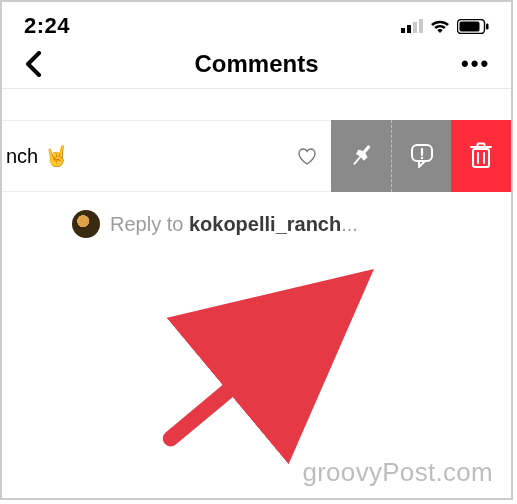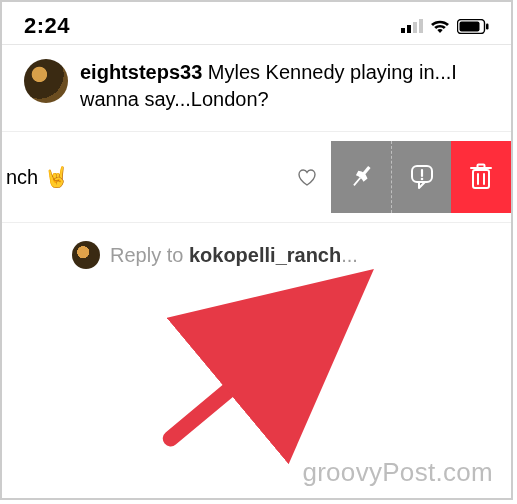--- a/index.html
+++ b/index.html
@@ -20,21 +20,21 @@
   .divider { height: 1px; background: #e6e6e6; width: 100%; }
 
   
   .comment1 { display: flex; padding: 14px 22px 8px 22px; gap: 12px; }
   .avatar1 { width: 44px; height: 44px; border-radius: 50%; background: radial-gradient(circle at 35% 35%, #d8a04a 0 18%, #3a2a12 20% 60%, #6b4d20 60% 100%); flex: none; }
   .c1text { font-size: 20px; line-height: 1.35; font-weight: 400; }
   .c1text .uname { font-weight: 700; }
   .c1meta { color: #9c9c9c; font-size: 16px; margin-top: 10px; padding-left: 78px; }
 
   
-  .swiperow { display: flex; align-items: center; height: 92px; margin-top: 10px; border-top: 1px solid #eee; border-bottom: 1px solid #eee; }
+  .swiperow { display: flex; align-items: center; height: 72px; margin-top: 31px; border-top: 1px solid #eee; border-bottom: 1px solid #eee; }
   .swipeleft { display: flex; align-items: center; padding-left: 4px; font-size: 20px; gap: 6px; }
   .spacer { flex: 1; }
   .heartcell { width: 48px; display:flex; align-items:center; justify-content:center; }
   .actioncell { width: 60px; height: 72px; display: flex; align-items: center; justify-content: center; }
   .grey { background: #8a8a8a; }
   .greydiv { border-left: 1px dashed rgba(255,255,255,0.45); }
   .red { background: #ff2d3b; }
 
   
   .replyrow { display: flex; align-items: center; gap: 10px; padding: 18px 0 0 70px; font-size: 20px; color: #9c9c9c; }
@@ -75,29 +75,34 @@
       <span>
         <svg width="32" height="15" viewBox="0 0 32 15">
             <rect x="0.5" y="0.5" width="27" height="14" rx="3.5" fill="none" stroke="#000" stroke-width="1.4"></rect>
             <rect x="2.5" y="2.5" width="20" height="10" rx="2" fill="#000"></rect>
             <rect x="29" y="4.5" width="2.5" height="6" rx="1.2" fill="#000"></rect>
           </svg>
       </span>
     </div>
   </div>
 
+  <div class="navhead">
+    <div class="back">
+      <span>
+        <svg width="18" height="26" viewBox="0 0 18 26">
+            <path d="M15 2 L4 13 L15 24" fill="none" stroke="#000" stroke-width="4" stroke-linecap="round" stroke-linejoin="round"></path>
+          </svg>
+      </span>
+    </div>
+    <div class="title">Comments</div>
+    <div class="more">•••</div>
+  </div>
 
   <div class="divider"></div>
 
-  <div class="comment1">
-    <div class="avatar1"></div>
-    <div class="c1text">
-      <span class="uname">eightsteps33</span><span> Myles Kennedy playing in...I wanna say...London?</span>
-    </div>
-  </div>
 
   <div class="swiperow">
     <div class="swipeleft">
       <span>nch </span>
         <span>🤘</span>
     </div>
     <div class="spacer"></div>
     <div class="heartcell">
       <span>
         <svg width="20" height="18" viewBox="0 0 20 18">

